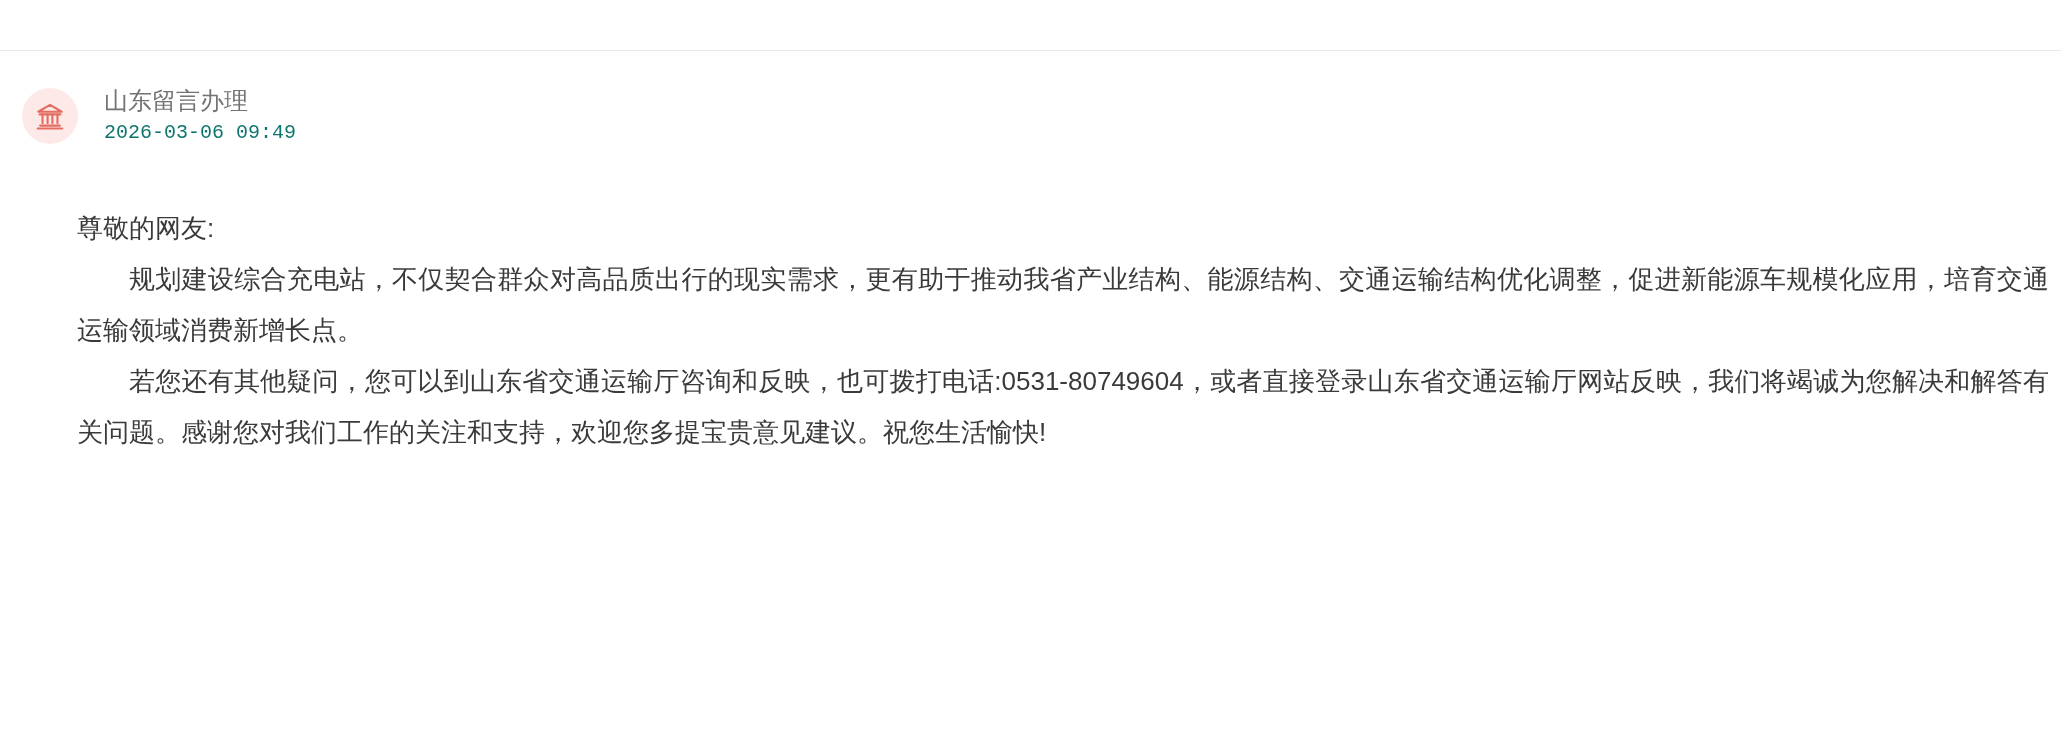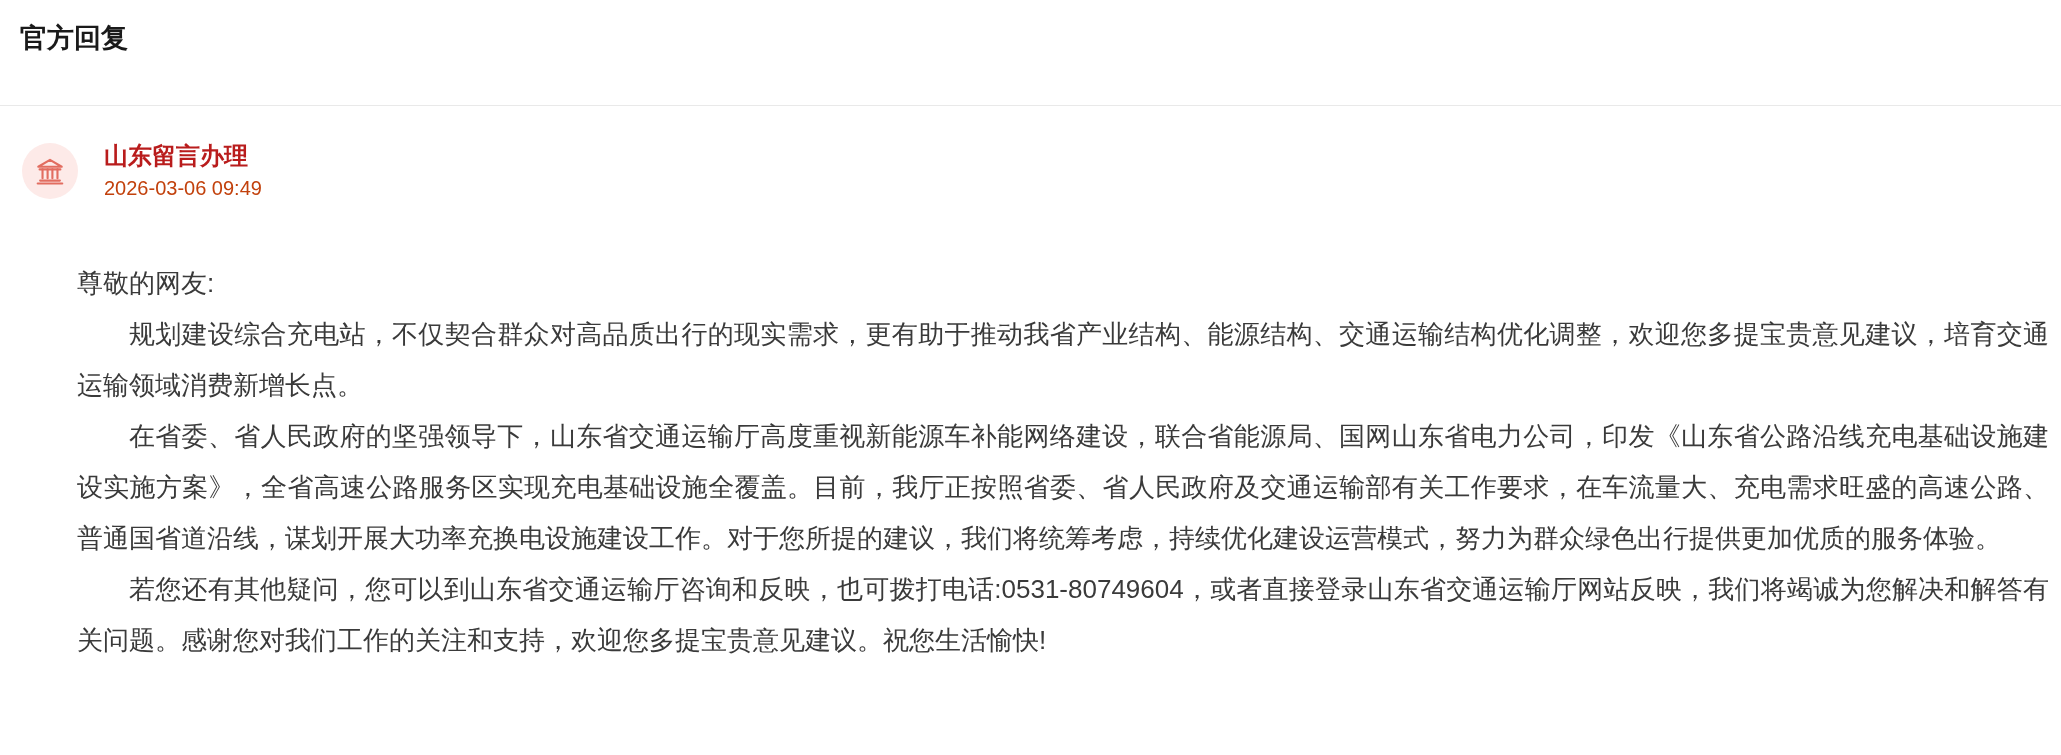--- a/index.html
+++ b/index.html
@@ -41,46 +41,46 @@
     display: flex;
     align-items: center;
     justify-content: center;
     flex: 0 0 auto;
   }
   .avatar svg { width: 32px; height: 32px; }
   .reply-meta { margin-left: 26px; }
   .reply-author {
     font-size: 24px;
     line-height: 30px;
-    font-weight: bold;
-    color: #b91c1c;
+    font-weight: normal;
+    color: #737373;
   }
   .reply-timestamp {
     margin-top: 5px;
     font-size: 20px;
     line-height: 24px;
-    color: #c2410c;
+    color: #0f766e;
+    font-family: Liberation Mono, monospace;
   }
   .reply-body {
     margin-top: 58px;
     padding: 0 12px 0 77px;
     font-size: 26px;
     line-height: 51px;
     color: #3a3a3a;
     text-align: justify;
   }
   .reply-body p { text-indent: 2em; }
   .reply-body p.salutation { text-indent: 0; }
 </style>
 </head>
 <body>
 
 <div class="page">
 
-  <h1 class="page-title">官方回复</h1>
 
   <hr class="divider">
 
   <div class="reply-card">
     <div class="reply-header">
       <div class="avatar" style="background: rgb(253, 234, 232);">
         <svg viewBox="0 0 24 24" fill="none" stroke="#e26d60" stroke-width="1.6" stroke-linecap="round" stroke-linejoin="round">
           <path d="M3.2 8.8 L12 3.6 L20.8 8.8 Z"></path>
           <line x1="4.2" y1="10.8" x2="19.8" y2="10.8"></line>
           <line x1="6.4" y1="10.8" x2="6.4" y2="17.4"></line>
@@ -92,19 +92,18 @@
         </svg>
       </div>
       <div class="reply-meta">
         <div class="reply-author">山东留言办理</div>
         <div class="reply-timestamp">2026-03-06 09:49</div>
       </div>
     </div>
 
     <div class="reply-body">
       <p class="salutation">尊敬的网友:</p>
-      <p>规划建设综合充电站，不仅契合群众对高品质出行的现实需求，更有助于推动我省产业结构、能源结构、交通运输结构优化调整，欢迎您多提宝贵意见建议，培育交通运输领域消费新增长点。</p>
-      <p>在省委、省人民政府的坚强领导下，山东省交通运输厅高度重视新能源车补能网络建设，联合省能源局、国网山东省电力公司，印发《山东省公路沿线充电基础设施建设实施方案》，全省高速公路服务区实现充电基础设施全覆盖。目前，我厅正按照省委、省人民政府及交通运输部有关工作要求，在车流量大、充电需求旺盛的高速公路、普通国省道沿线，谋划开展大功率充换电设施建设工作。对于您所提的建议，我们将统筹考虑，持续优化建设运营模式，努力为群众绿色出行提供更加优质的服务体验。</p>
+      <p>规划建设综合充电站，不仅契合群众对高品质出行的现实需求，更有助于推动我省产业结构、能源结构、交通运输结构优化调整，促进新能源车规模化应用，培育交通运输领域消费新增长点。</p>
       <p>若您还有其他疑问，您可以到山东省交通运输厅咨询和反映，也可拨打电话:0531-80749604，或者直接登录山东省交通运输厅网站反映，我们将竭诚为您解决和解答有关问题。感谢您对我们工作的关注和支持，欢迎您多提宝贵意见建议。祝您生活愉快!</p>
     </div>
   </div>
 
 </div>
 
 </body></html>

